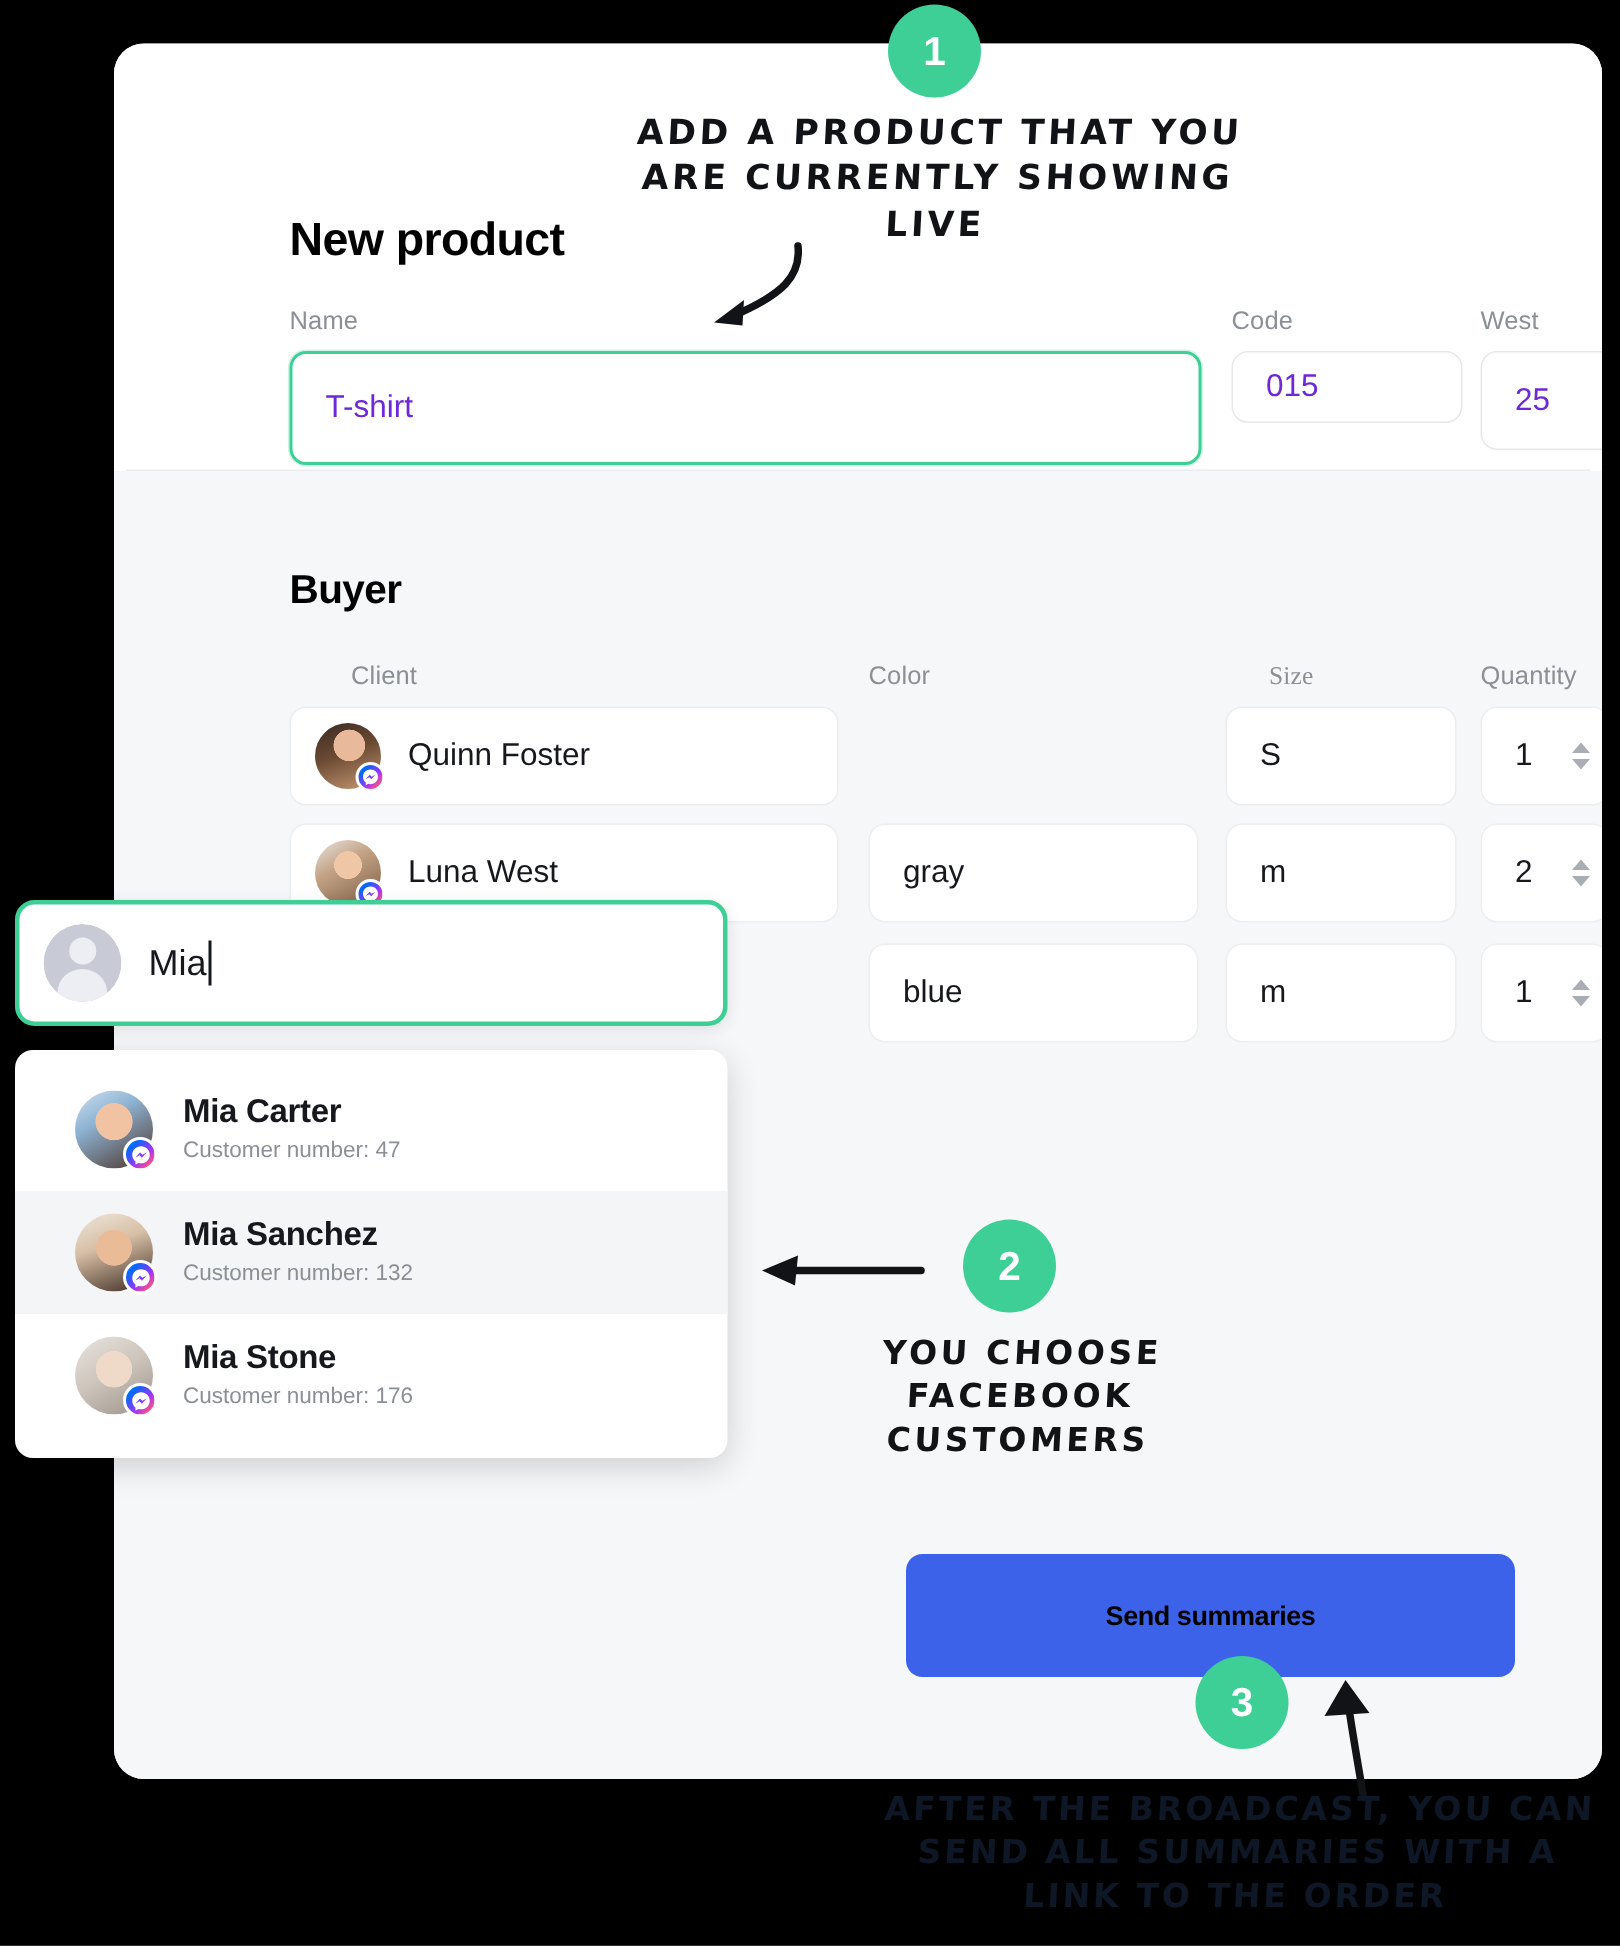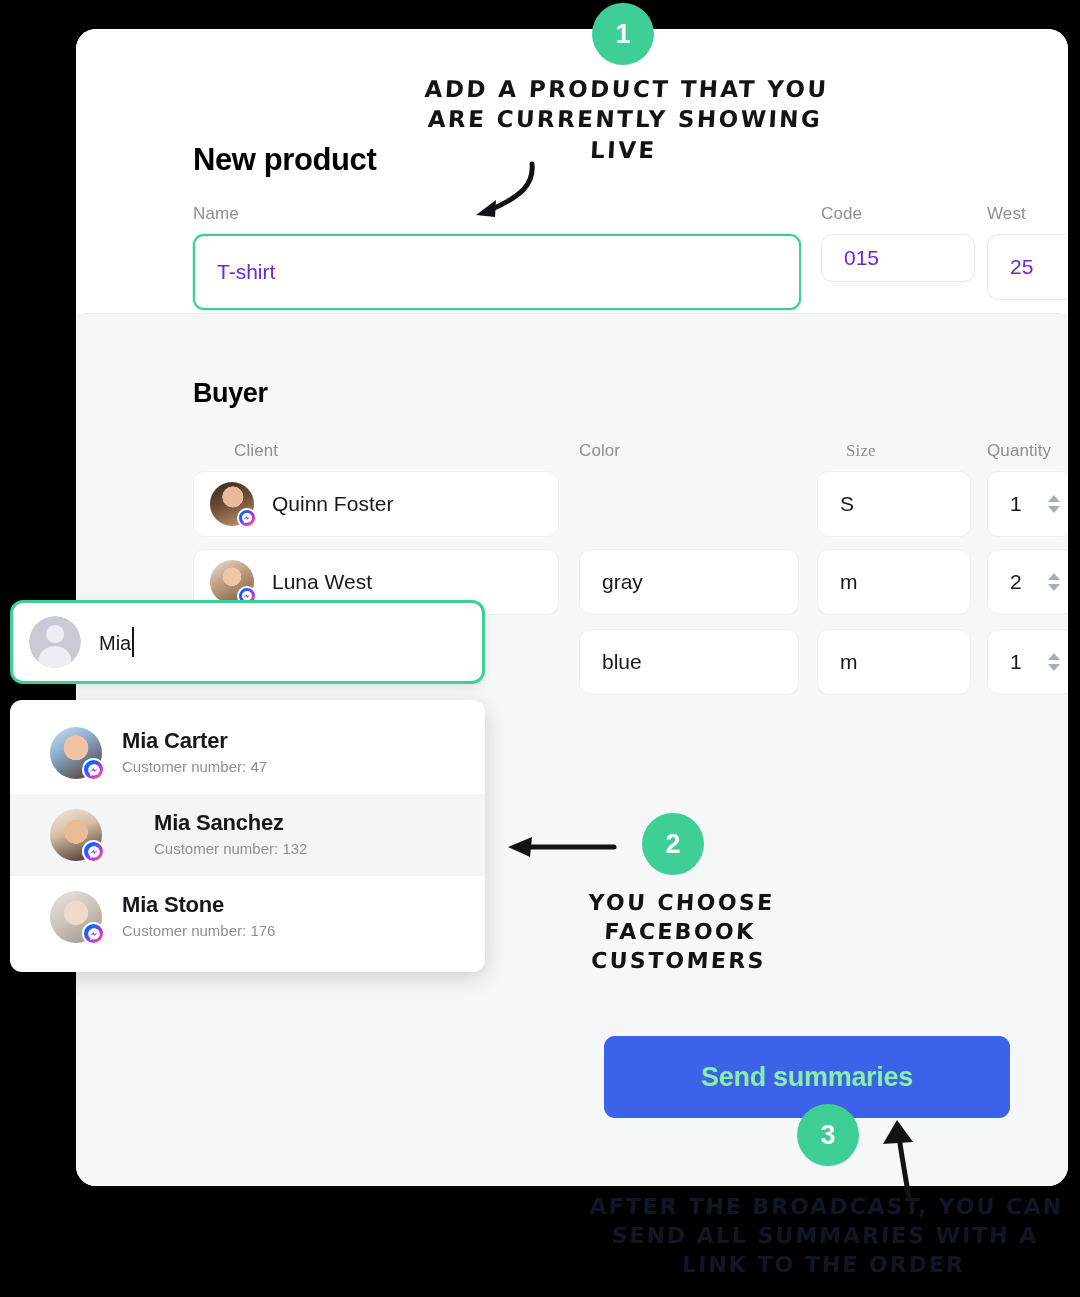--- a/index.html
+++ b/index.html
@@ -263,21 +263,21 @@
     background: #ffffff;
     border: 3px solid #3ecf96;
     border-radius: 13px;
     display: flex;
     align-items: center;
     z-index: 30;
     box-shadow: 0 2px 10px rgba(0,0,0,0.10);
   }
   .float-input .typed {
     margin-left: 18px;
-    font-size: 20px;
+    font-size: 24px;
     color: #16181d;
     position: relative;
     text-align: center;
   }
   .caret {
     display: inline-block;
     width: 2px;
     height: 30px;
     background: #16181d;
     vertical-align: -7px;
@@ -297,21 +297,21 @@
     padding: 12px 0 14px 0;
     overflow: hidden;
   }
   .sugg {
     display: flex;
     align-items: center;
     height: 82px;
     padding-left: 24px;
     cursor: pointer;
   }
-  .sugg.active { background: #f3f5f7; gap: 32px; }
+  .sugg.active { background: #f3f5f7; }
   .sugg .txt { margin-left: 20px; }
   .sugg .nm {
     font-size: 22px;
     font-weight: bold;
     color: #16181d;
     letter-spacing: -0.2px;
     line-height: 27px;
   }
   .sugg .sub {
     font-size: 15px;
@@ -322,22 +322,22 @@
   
   .send-btn {
     position: absolute;
     left: 604px;
     top: 1036px;
     width: 406px;
     height: 82px;
     background: #3b62e8;
     border: none;
     border-radius: 11px;
-    color: #86efac;
-    font-size: 27px;
+    color: #000000;
+    font-size: 18px;
     font-weight: bold;
     letter-spacing: -0.3px;
     font-family: "Liberation Sans", sans-serif;
     cursor: pointer;
   }
 
   
   .step {
     position: absolute;
     width: 62px;

